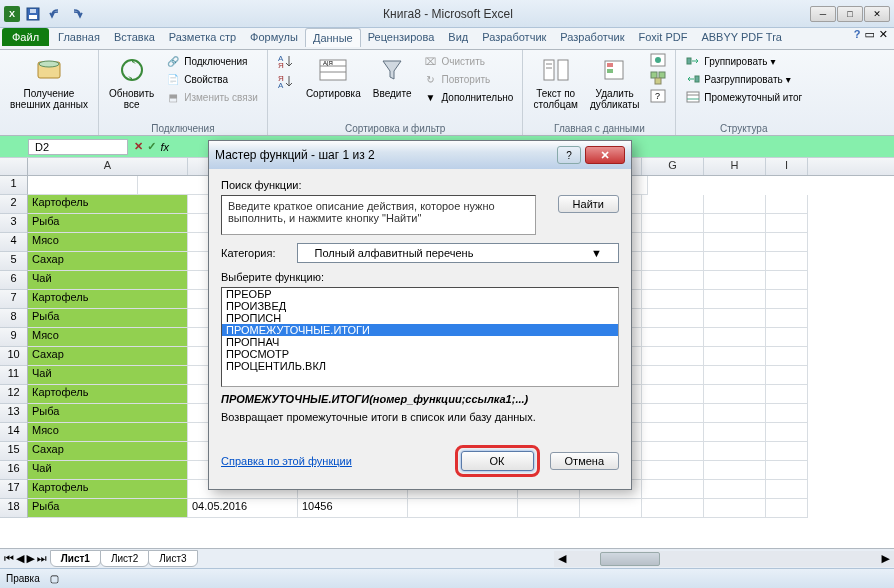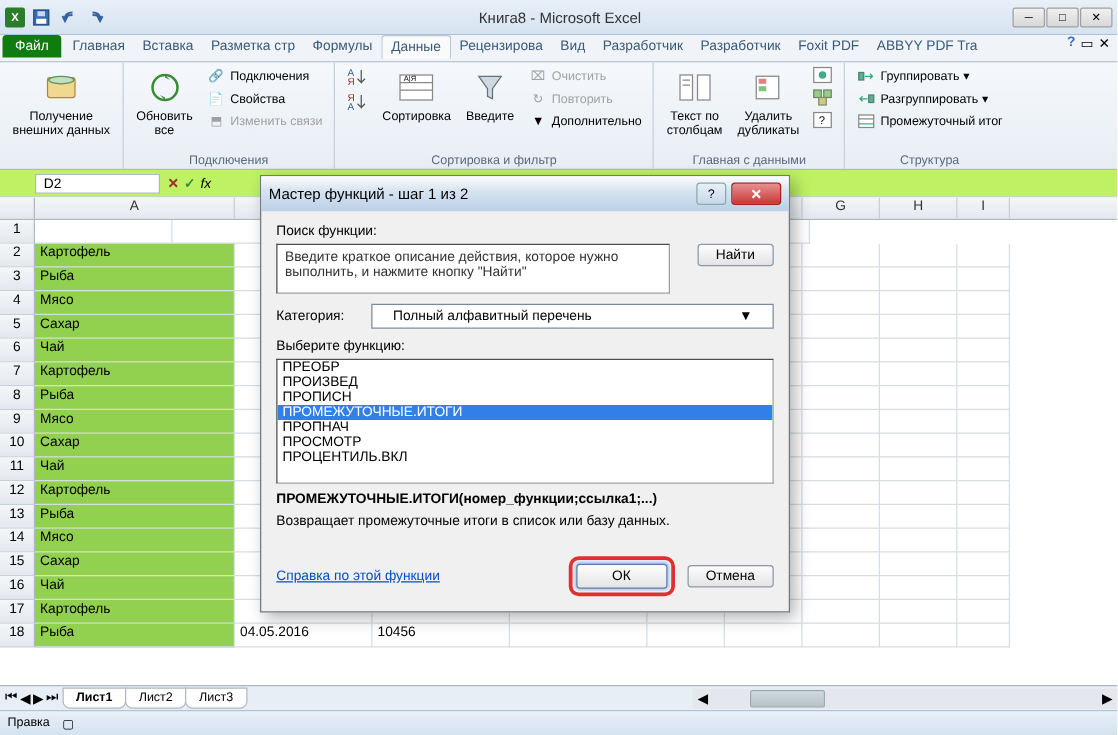--- a/index.html
+++ b/index.html
@@ -26,21 +26,21 @@
 .ribbon-group { border-right: 1px solid #c8d0d8; padding: 2px 6px 0 6px; display: flex; flex-direction: column; height: 100%; }
 .ribbon-group-content { flex: 1; display: flex; align-items: flex-start; gap: 4px; }
 .ribbon-group-label { text-align: center; font-size: 10px; color: #5a6a7a; padding: 1px 0; }
 .big-btn { display: flex; flex-direction: column; align-items: center; justify-content: center; padding: 2px 4px; gap: 2px; cursor: pointer; border-radius: 3px; }
 .btn-icon { width: 32px; height: 32px; display: flex; align-items: center; justify-content: center; }
 .btn-icon-sm { width: 16px; height: 16px; display: inline-flex; align-items: center; justify-content: center; }
 .small-btn { display: flex; align-items: center; gap: 3px; padding: 1px 3px; font-size: 10px; cursor: pointer; border-radius: 2px; white-space: nowrap; }
 .vstack { display: flex; flex-direction: column; gap: 0; }
 
 
-.namebar { height: 22px; display: flex; align-items: center; border-bottom: 1px solid #c8d0d8; background: #bef264; }
+.namebar { height: 22px; display: flex; align-items: center; border-bottom: 1px solid #c8d0d8; background: #86efac; }
 .namebox { width: 100px; margin-left: 28px; border: 1px solid #b0b8c0; background: #fff; padding: 1px 6px; font-size: 11px; }
 .fx-area { display: flex; align-items: center; margin-left: 6px; gap: 4px; }
 
 
 .grid-area { position: absolute; top: 158px; left: 0; right: 0; bottom: 40px; overflow: hidden; background: #fff; }
 .col-headers { display: flex; height: 18px; background: linear-gradient(#f4f6f8,#e4e8ee); border-bottom: 1px solid #b0b8c0; }
 .corner { width: 28px; border-right: 1px solid #b0b8c0; }
 .col-h { border-right: 1px solid #c8d0d8; text-align: center; font-size: 11px; color: #333; padding-top: 1px; }
 .rows { }
 .row { display: flex; height: 19px; }
@@ -70,21 +70,21 @@
 .dlg-body { padding: 10px 12px; }
 .dlg-label { font-size: 11px; margin-bottom: 4px; }
 .dlg-row { display: flex; gap: 22px; align-items: flex-start; margin-bottom: 8px; }
 .dlg-search { flex: 1; height: 40px; border: 1px inset #a0a0a0; background: #fff; padding: 4px 6px; font-size: 11px; color: #333; }
 .dlg-btn { padding: 2px 14px; background: linear-gradient(#fdfdfd,#e4e4e4); border: 1px solid #8a98a8; border-radius: 3px; font-size: 11px; cursor: pointer; }
 .dlg-select { flex: 1; border: 1px solid #7a8a9a; background: #fff; padding: 1px 16px; font-size: 11px; height: 20px; display: flex; align-items: center; justify-content: space-between; }
 .dlg-list { border: 1px inset #a0a0a0; background: #fff; height: 100px; overflow-y: scroll; font-size: 11px; }
 .dlg-list-item { padding: 0 4px; cursor: pointer; }
 .dlg-list-item.sel { background: #3080e8; color: #fff; }
 .dlg-desc { font-size: 11px; margin: 6px 0 2px 0; }
-.dlg-desc b { font-weight: bold; }
+.dlg-desc b { font-weight: bold; font-style: italic; }
 .dlg-link { color: #0050c8; text-decoration: underline; font-size: 11px; cursor: pointer; }
 .dlg-footer { display: flex; align-items: center; padding: 10px 12px 12px 12px; }
 .ok-highlight { border: 3px solid #e03030; border-radius: 8px; padding: 3px; margin-right: 10px; }
 .ok-btn { padding: 3px 28px; background: linear-gradient(#fdfdfd,#e4e4e4); border: 1px solid #5a7aa8; border-radius: 3px; font-size: 11px; box-shadow: 0 0 3px #6aa0e8; }
 
 svg { display: block; }
 </style>
 </head>
 <body>
 

